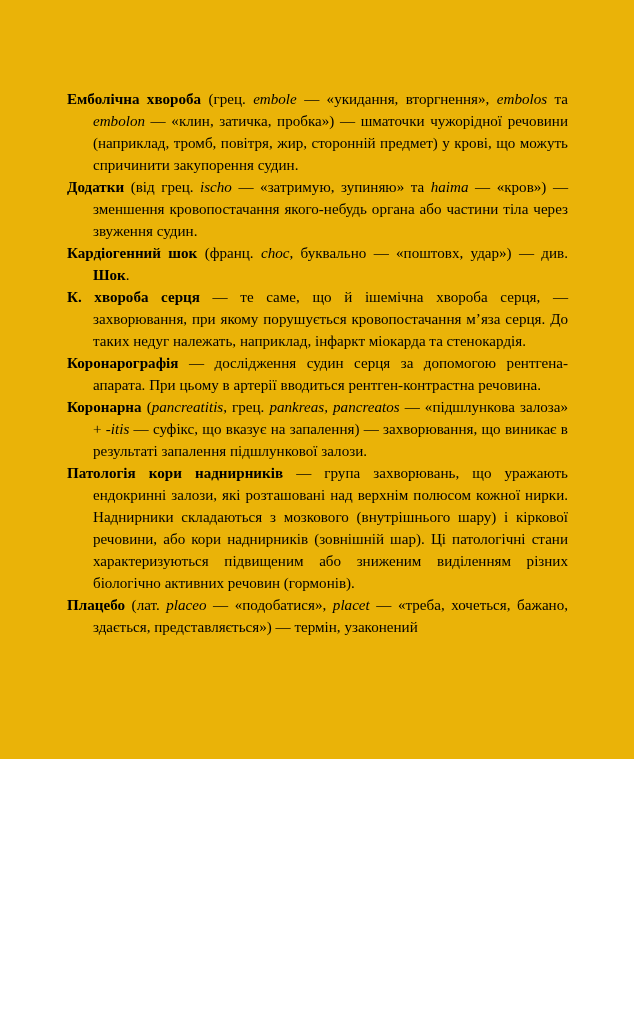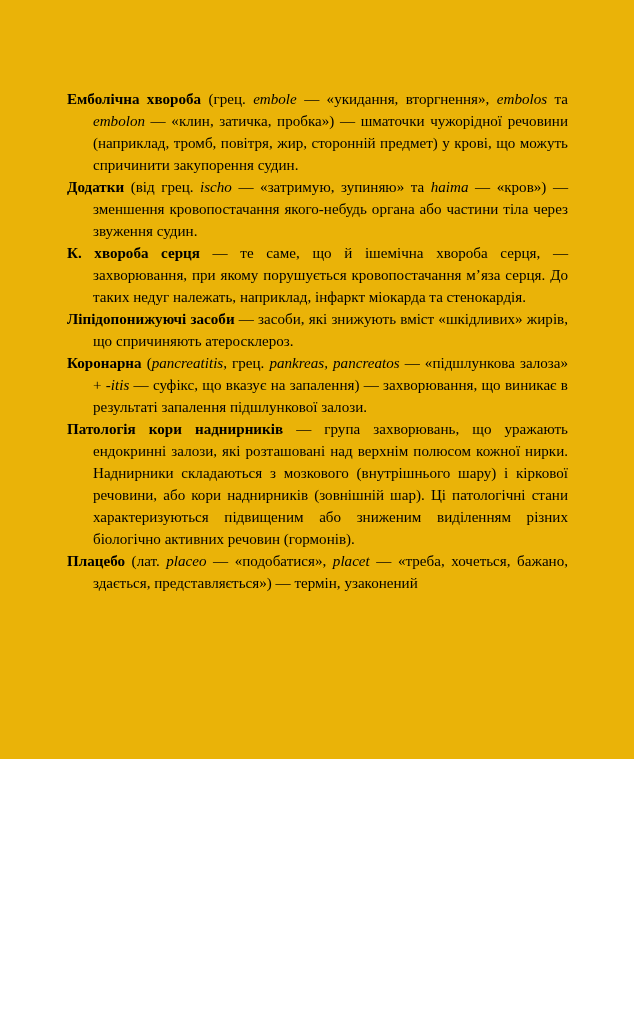--- a/index.html
+++ b/index.html
@@ -87,22 +87,23 @@
   }
 </style>
 </head>
 <body>
 
 <div class="page">
 
   <div class="content" id="glossary-list">
       <p class="entry"><span class="term">Емболічна хвороба</span><span> (грец. </span><i>embole</i><span> — «укидання, вторгнення», </span><i>embolos</i><span> та </span><i>embolon</i><span> — «клин, затичка, пробка») — шматочки чужорідної речовини (наприклад, тромб, повітря, жир, сторонній предмет) у крові, що можуть спричинити закупорення судин.</span></p>
       <p class="entry"><span class="term">Додатки</span><span> (від грец. </span><i>ischo</i><span> — «затримую, зупиняю» та </span><i>haima</i><span> — «кров») — зменшення кровопостачання якого-небудь органа або частини тіла через звуження судин.</span></p>
+      <p class="entry"><span class="term">Кардіогенний шок</span><span> (франц. </span><i>choc</i><span>, буквально — «поштовх, удар») — див. </span><b>Шок</b><span>.</span></p>
       <p class="entry"><span class="term">К. хвороба серця</span><span> — те саме, що й ішемічна хвороба серця, — захворювання, при якому порушується кровопостачання м’яза серця. До таких недуг належать, наприклад, інфаркт міокарда та стенокардія.</span></p>
-      <p class="entry"><span class="term">Ліпідопонижуючі засоби</span><span> — засоби, які знижують вміст «шкідливих» жирів, що спричиняють атеросклероз.</span></p>
+      <p class="entry"><span class="term">Коронарографія</span><span> — дослідження судин серця за допомогою рентгена-апарата. При цьому в артерії вводиться рентген-контрастна речовина.</span></p>
       <p class="entry"><span class="term">Коронарна</span><span> (</span><i>pancreatitis</i><span>, грец. </span><i>pankreas, pancreatos</i><span> — «підшлункова залоза» + </span><i>-itis</i><span> — суфікс, що вказує на запалення) — захворювання, що виникає в результаті запалення підшлункової залози.</span></p>
       <p class="entry"><span class="term">Патологія кори наднирників</span><span> — група захворювань, що уражають ендокринні залози, які розташовані над верхнім полюсом кожної нирки. Наднирники складаються з мозкового (внутрішнього шару) і кіркової речовини, або кори наднирників (зовнішній шар). Ці патологічні стани характеризуються підвищеним або зниженим виділенням різних біологічно активних речовин (гормонів).</span></p>
       <p class="entry"><span class="term">Плацебо</span><span> (лат. </span><i>placeo</i><span> — «подобатися», </span><i>placet</i><span> — «треба, хочеться, бажано, здається, представляється») — термін, узаконений</span></p>
     </div>
 
   <div class="footer">
     <div class="footer-label">Додатки</div>
     <div class="footer-rule"></div>
     <div class="footer-pageno">107</div>
   </div>

